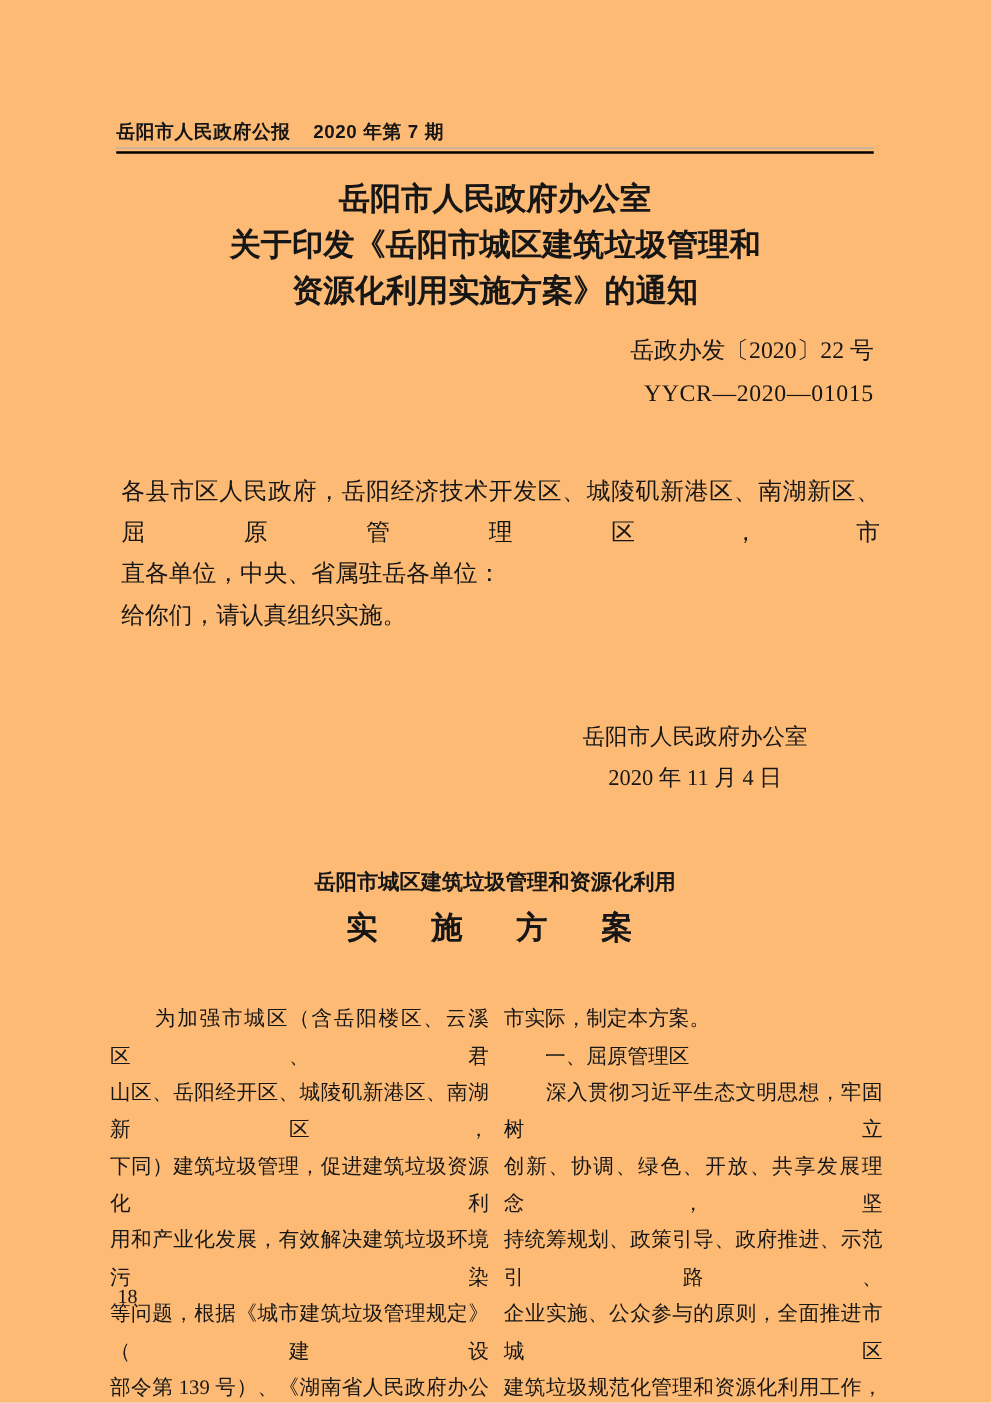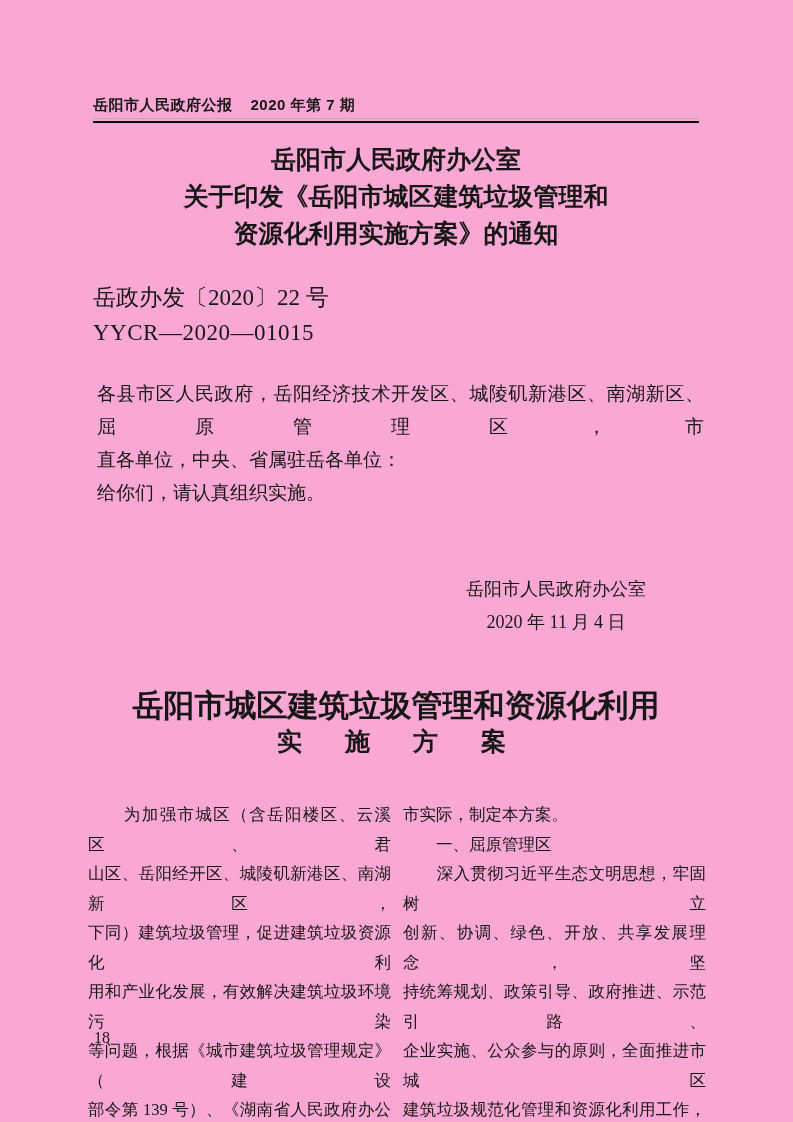--- a/index.html
+++ b/index.html
@@ -1,21 +1,21 @@
 <!DOCTYPE html>
 <html><head>
 <meta charset="utf-8">
 <style>
   html, body { margin: 0; padding: 0; background: #e8e8e8; }
   .page {
     position: relative;
     width: 793px;
     height: 1122px;
     margin: 0 auto;
-    background: #f9a8d4;
+    background: #fdba74;
     font-family: "Liberation Serif", "DejaVu Serif", serif;
     color: #161616;
     overflow: hidden;
   }
 
   
   .running-head {
     position: absolute;
     left: 93px;
     top: 96px;
@@ -46,24 +46,24 @@
     text-align: center;
     font-weight: 700;
     font-size: 25px;
     line-height: 37px;
   }
 
   
   .doc-meta {
     position: absolute;
     left: 93px;
-    top: 280px;
+    top: 263px;
     width: 606px;
-    text-align: left;
-    font-size: 23px;
+    text-align: right;
+    font-size: 19px;
     line-height: 35px;
   }
   .doc-meta .kai { font-style: normal; }
   .doc-meta .code { letter-spacing: 0.5px; }
 
   
   .notice-body {
     position: absolute;
     left: 97px;
     top: 377px;
@@ -91,21 +91,21 @@
 
   
   .plan-title {
     position: absolute;
     left: 93px;
     top: 687px;
     width: 606px;
     text-align: center;
     font-weight: 700;
   }
-  .plan-title .t1 { font-size: 31px; line-height: 37px; }
+  .plan-title .t1 { font-size: 17px; line-height: 37px; }
   .plan-title .t2 { font-size: 25px; line-height: 39px; letter-spacing: 9px; white-space: pre; font-family: Liberation Mono, monospace; }
 
   
   .columns {
     position: absolute;
     left: 88px;
     top: 800px;
     width: 618px;
     display: flex;
     gap: 12px;

